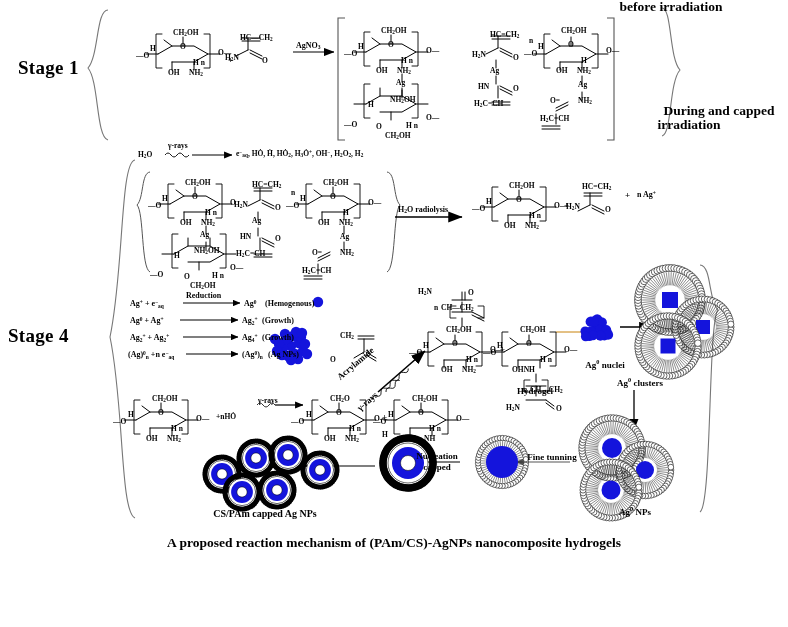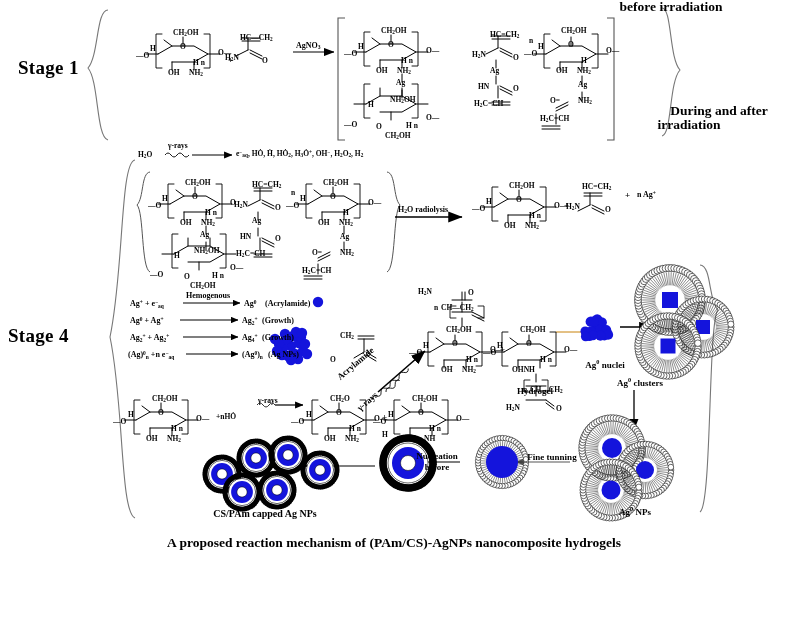--- a/index.html
+++ b/index.html
@@ -1656,21 +1656,21 @@
     <circle cx="293.8711486644229" cy="487.91089905869984" r="2.55" fill="#000"></circle>
     <circle cx="277" cy="490" r="13.600000000000001" fill="#fff" stroke="#000" stroke-width="0.6"></circle>
     <circle cx="277" cy="490" r="10.88" fill="#1414dc"></circle>
     <circle cx="277" cy="490" r="5.1" fill="#fff" stroke="#000" stroke-width="0.5"></circle>
   </svg>
 
 <div class="abs stage-label" style="left:18px;top:57px;">Stage 1</div>
 <div class="abs stage-label" style="left:8px;top:325px;">Stage 4</div>
 
 <div class="abs hdr" style="left:596px;top:-1px;width:150px;">before irradiation</div>
-<div class="abs hdr" style="left:650px;top:103px;width:138px;">During and after</div>
+<div class="abs hdr" style="left:650px;top:103px;width:138px;">During and capped</div>
 <div class="abs hdr" style="left:620px;top:117px;width:138px;">irradiation</div>
 
 <div class="abs caption" style="left:0px;top:535px;width:788px;">A proposed reaction mechanism of (PAm/CS)-AgNPs nanocomposite hydrogels</div>
 
 <div class="abs chem" style="left:173px;top:28px;">CH<sub>2</sub>OH</div>
 <div class="abs chem" style="left:150px;top:44px;">H</div>
 <div class="abs chem" style="left:180px;top:42px;">O</div>
 <div class="abs chem" style="left:218px;top:48px;">O—</div>
 <div class="abs chem" style="left:136px;top:51px;">—O</div>
 <div class="abs chem" style="left:168px;top:68px;">OH</div>
@@ -1774,24 +1774,24 @@
 <div class="abs chem" style="left:504px;top:221px;">OH</div>
 <div class="abs chem" style="left:525px;top:221px;">NH<sub>2</sub></div>
 <div class="abs chem" style="left:529px;top:211px;">H n</div>
 <div class="abs chem" style="left:564px;top:200px;font-size:9px;">+</div>
 <div class="abs chem" style="left:582px;top:182px;">HC=CH<sub>2</sub></div>
 <div class="abs chem" style="left:566px;top:202px;">H<sub>2</sub>N</div>
 <div class="abs chem" style="left:605px;top:205px;">O</div>
 <div class="abs chem" style="left:625px;top:190px;font-size:9px;">+</div>
 <div class="abs chem" style="left:637px;top:190px;font-size:8px;">n Ag<sup>+</sup></div>
 
-<div class="abs chem" style="left:186px;top:291px;font-size:8px;">Hemogenous</div>
+<div class="abs chem" style="left:186px;top:291px;font-size:8px;">Reduction</div>
 <div class="abs eqn" style="left:130px;top:299px;">Ag<sup>+</sup> + e<sup>−</sup><sub>aq</sub></div>
 <div class="abs eqn" style="left:244px;top:299px;">Ag<sup>0</sup></div>
-<div class="abs eqn" style="left:265px;top:299px;">(Acrylamide)</div>
+<div class="abs eqn" style="left:265px;top:299px;">(Hemogenous)</div>
 <div class="abs eqn" style="left:130px;top:316px;">Ag<sup>0</sup> + Ag<sup>+</sup></div>
 <div class="abs eqn" style="left:242px;top:316px;">Ag<sub>2</sub><sup>+</sup></div>
 <div class="abs eqn" style="left:262px;top:316px;">(Growth)</div>
 <div class="abs eqn" style="left:130px;top:333px;">Ag<sub>2</sub><sup>+</sup> + Ag<sub>2</sub><sup>+</sup></div>
 <div class="abs eqn" style="left:242px;top:333px;">Ag<sub>4</sub><sup>+</sup></div>
 <div class="abs eqn" style="left:262px;top:333px;">(Growth)</div>
 <div class="abs eqn" style="left:128px;top:350px;">(Ag)<sup>0</sup><sub>n</sub> +n e<sup>−</sup><sub>aq</sub></div>
 <div class="abs eqn" style="left:242px;top:350px;">(Ag<sup>0</sup>)<sub>n</sub></div>
 <div class="abs eqn" style="left:268px;top:350px;">(Ag NPs)</div>
 
@@ -1826,21 +1826,21 @@
 <div class="abs chem" style="left:523px;top:385px;">n</div>
 <div class="abs chem" style="left:506px;top:403px;">H<sub>2</sub>N</div>
 <div class="abs chem" style="left:556px;top:404px;">O</div>
 <div class="abs lbl" style="left:495px;top:386px;width:80px;top:386px;">Hydrogel</div>
 
 <div class="abs lbl" style="left:565px;top:358px;width:80px;">Ag<sup style="font-size:70%;">0</sup> nuclei</div>
 <div class="abs lbl" style="left:600px;top:376px;width:80px;">Ag<sup style="font-size:70%;">0</sup> clusters</div>
 <div class="abs lbl" style="left:600px;top:505px;width:70px;">Ag<sup style="font-size:70%;">0</sup> NPs</div>
 <div class="abs lbl" style="left:516px;top:452px;width:72px;">Fine tunning</div>
 <div class="abs lbl" style="left:404px;top:451px;width:66px;">Nucleation</div>
-<div class="abs lbl" style="left:404px;top:462px;width:66px;">before</div>
+<div class="abs lbl" style="left:404px;top:462px;width:66px;">capped</div>
 <div class="abs lbl" style="left:185px;top:508px;width:160px;font-size:10px;">CS/PAm capped Ag NPs</div>
 
 <div class="abs chem" style="left:152px;top:394px;">CH<sub>2</sub>OH</div>
 <div class="abs chem" style="left:128px;top:410px;">H</div>
 <div class="abs chem" style="left:158px;top:408px;">O</div>
 <div class="abs chem" style="left:196px;top:414px;">O—</div>
 <div class="abs chem" style="left:113px;top:417px;">—O</div>
 <div class="abs chem" style="left:146px;top:434px;">OH</div>
 <div class="abs chem" style="left:167px;top:434px;">NH<sub>2</sub></div>
 <div class="abs chem" style="left:171px;top:424px;">H n</div>

